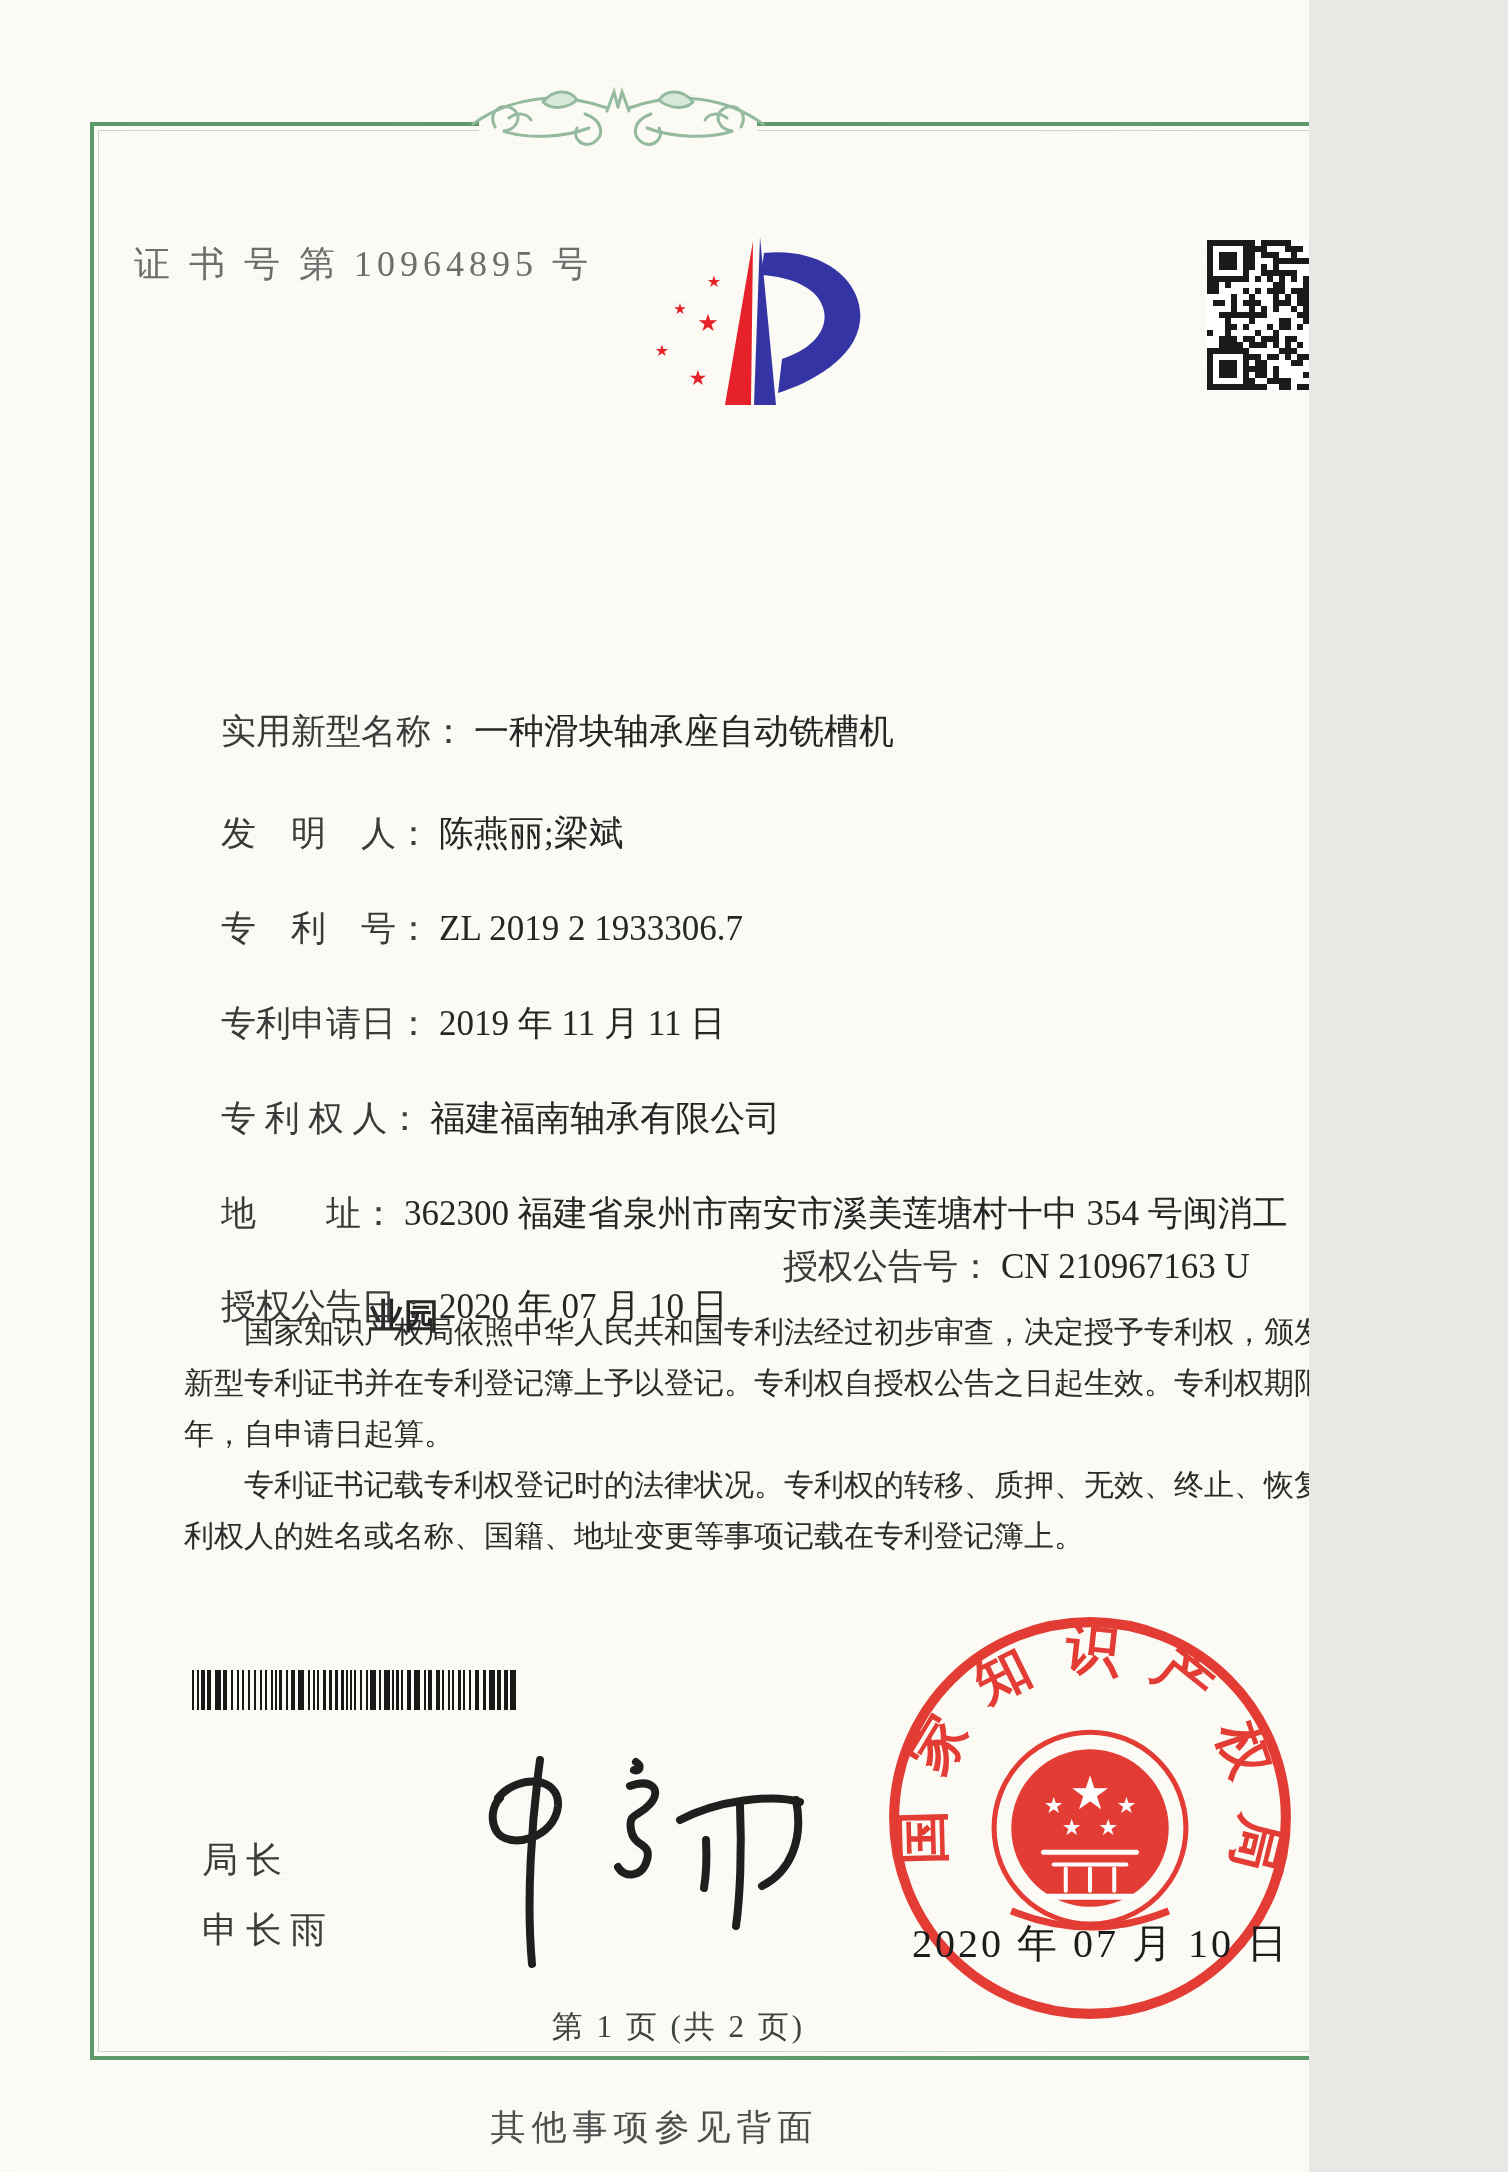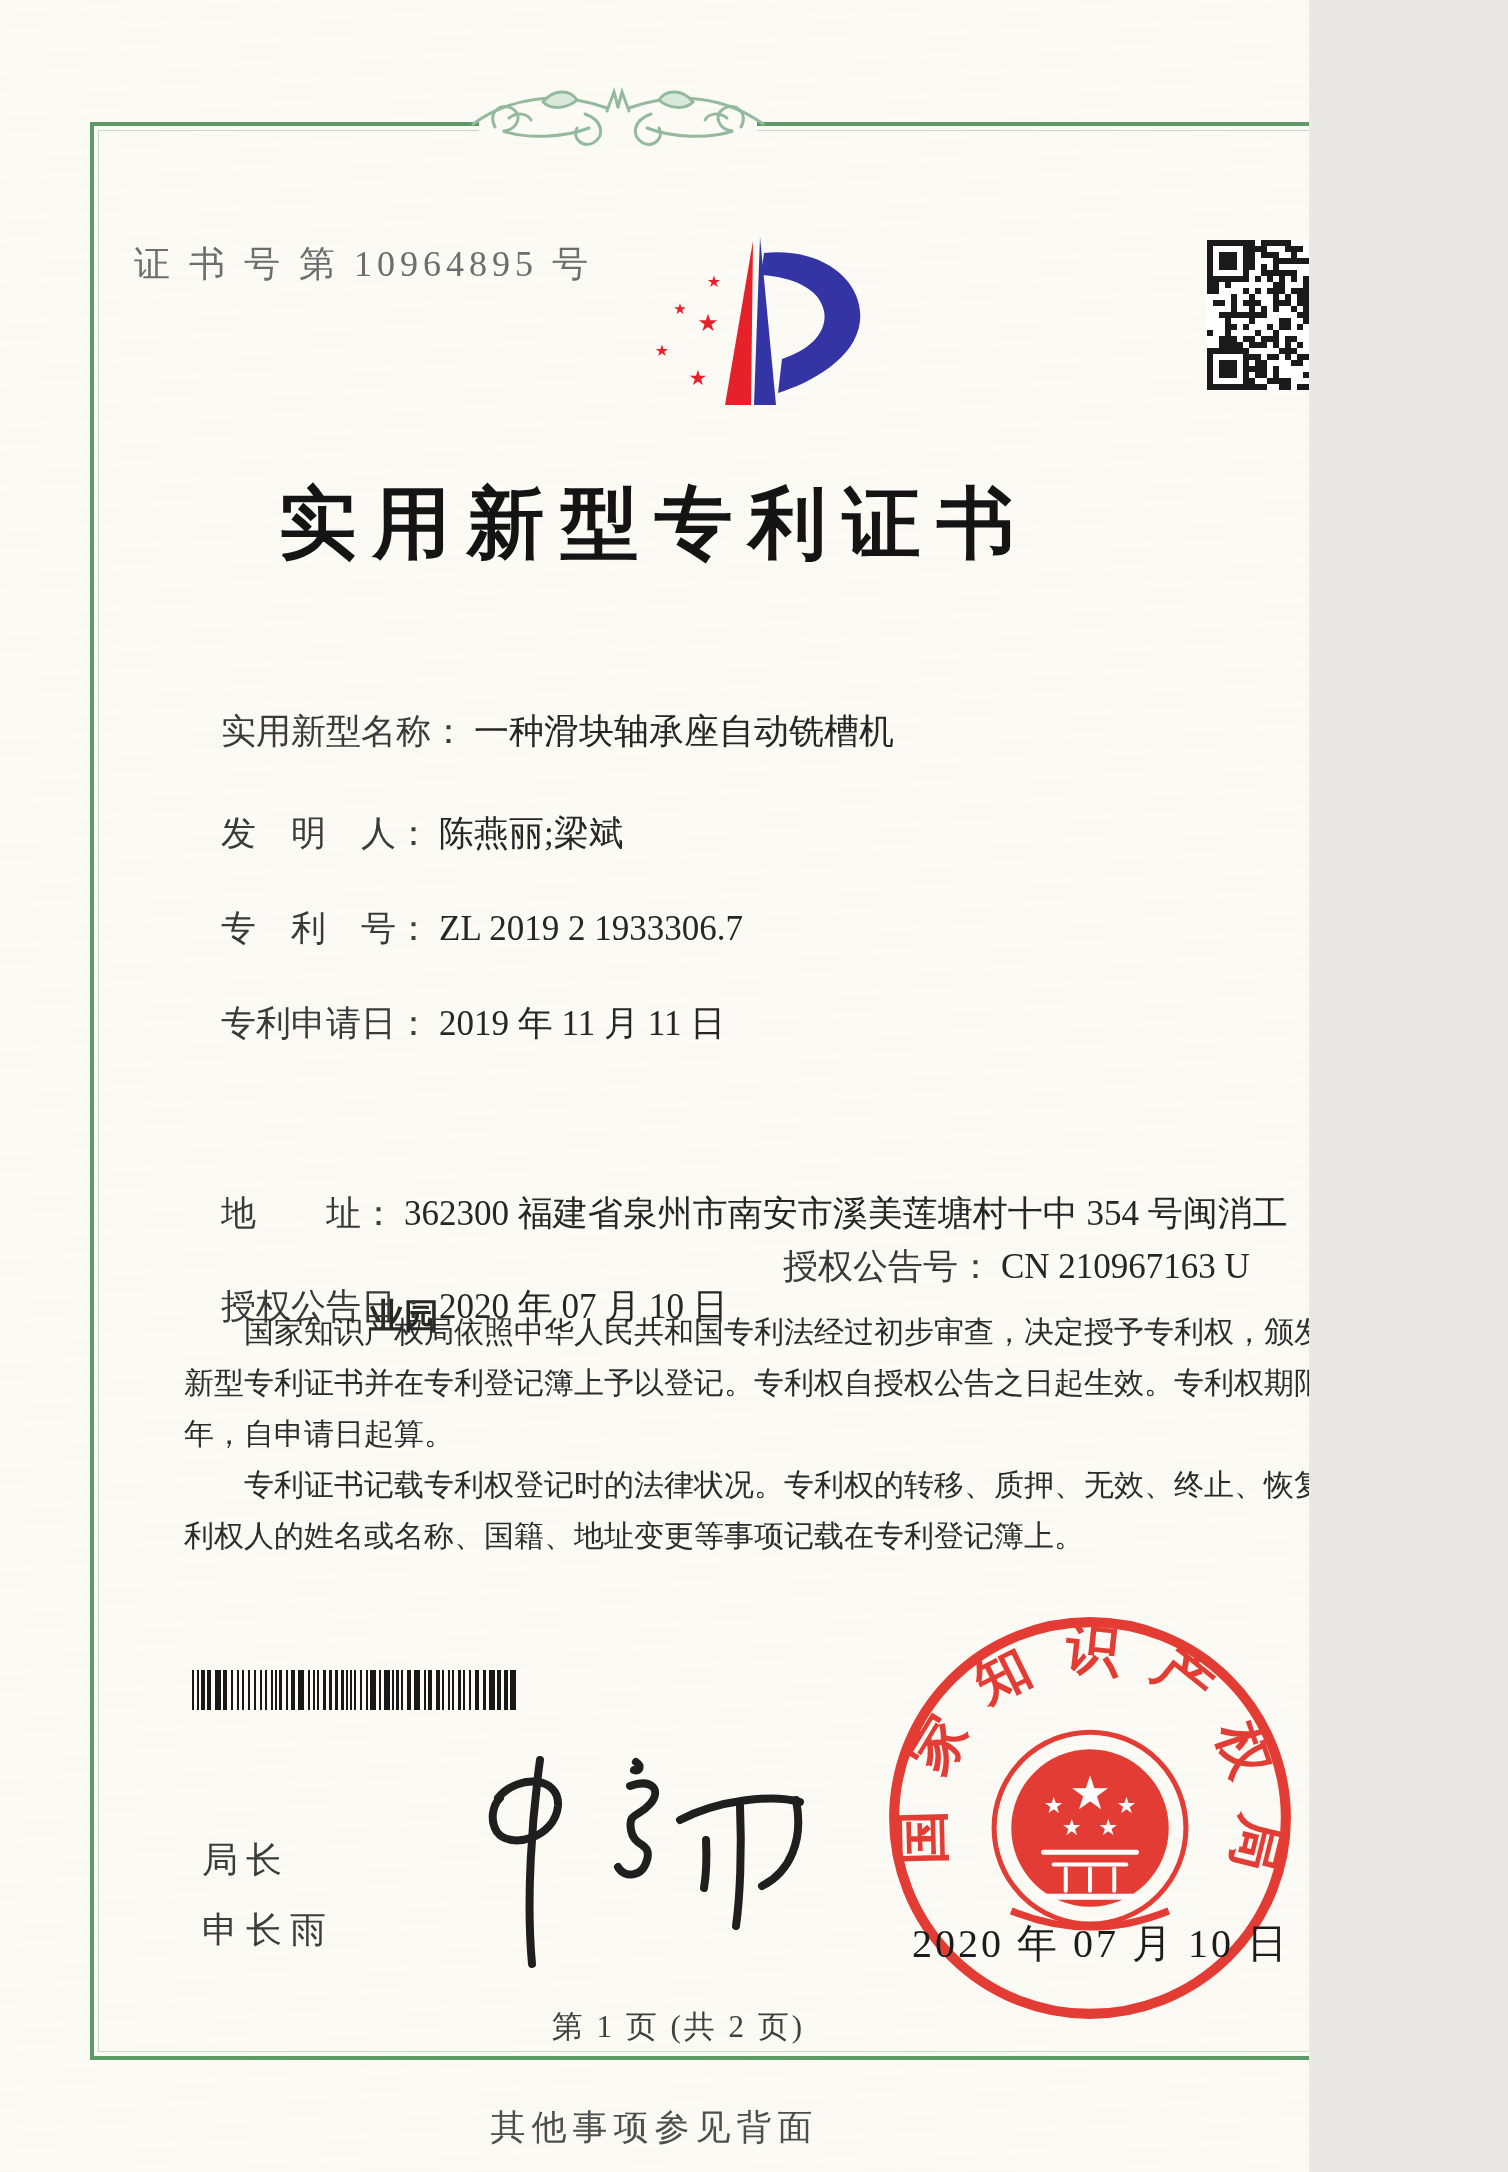--- a/index.html
+++ b/index.html
@@ -432,33 +432,35 @@
       <rect x="48" y="144" width="6" height="6"></rect>
       <rect x="54" y="144" width="6" height="6"></rect>
       <rect x="72" y="144" width="6" height="6"></rect>
       <rect x="78" y="144" width="6" height="6"></rect>
       <rect x="90" y="144" width="6" height="6"></rect>
       <rect x="96" y="144" width="6" height="6"></rect>
       <rect x="102" y="144" width="6" height="6"></rect>
       <rect x="132" y="144" width="6" height="6"></rect>
     </svg>
 
-  <div class="title">实用新型专利证书</div>
 
   <div class="row" style="top:668px">
     <span class="lab">实用新型名称：</span><span class="val">一种滑块轴承座自动铣槽机</span>
   </div>
   <div class="row" style="top:770px">
     <span class="lab">发　明　人：</span><span class="val">陈燕丽;梁斌</span>
   </div>
   <div class="row" style="top:865px">
     <span class="lab">专　利　号：</span><span class="val">ZL 2019 2 1933306.7</span>
   </div>
   <div class="row" style="top:960px">
     <span class="lab">专利申请日：</span><span class="val">2019 年 11 月 11 日</span>
+  </div>
+  <div class="row" style="top:1055px">
+    <span class="lab">专 利 权 人：</span><span class="val">福建福南轴承有限公司</span>
   </div>
   <div class="row" style="top:1150px">
     <span class="lab">地　　址：</span><span class="val">362300 福建省泉州市南安市溪美莲塘村十中 354 号闽消工</span>
     <div class="val2">业园</div>
   </div>
   <div class="row" style="top:1243px; width:1200px">
     <span><span class="lab">授权公告日：</span><span class="val">2020 年 07 月 10 日</span></span>
     <span class="grant-pair2"><span class="lab">授权公告号：</span><span class="val">CN 210967163 U</span></span>
   </div>
 

